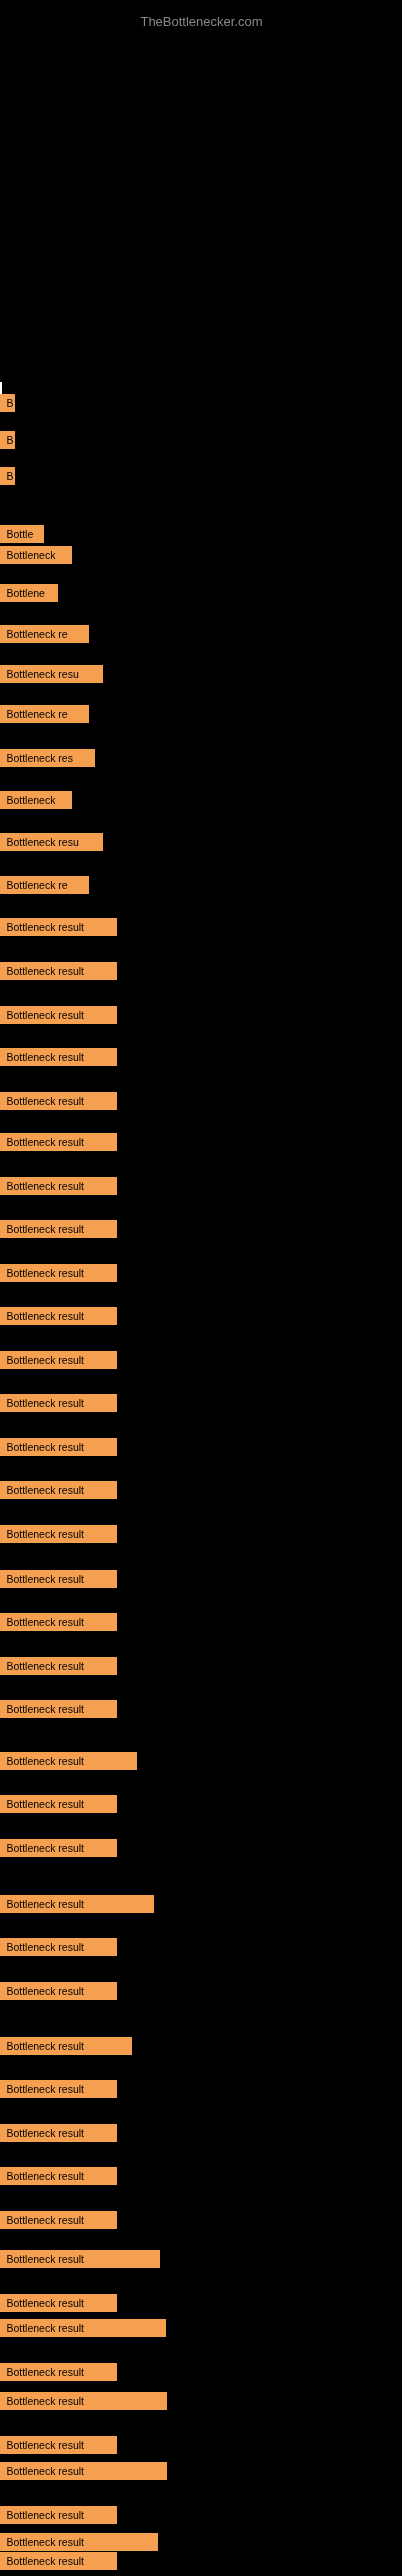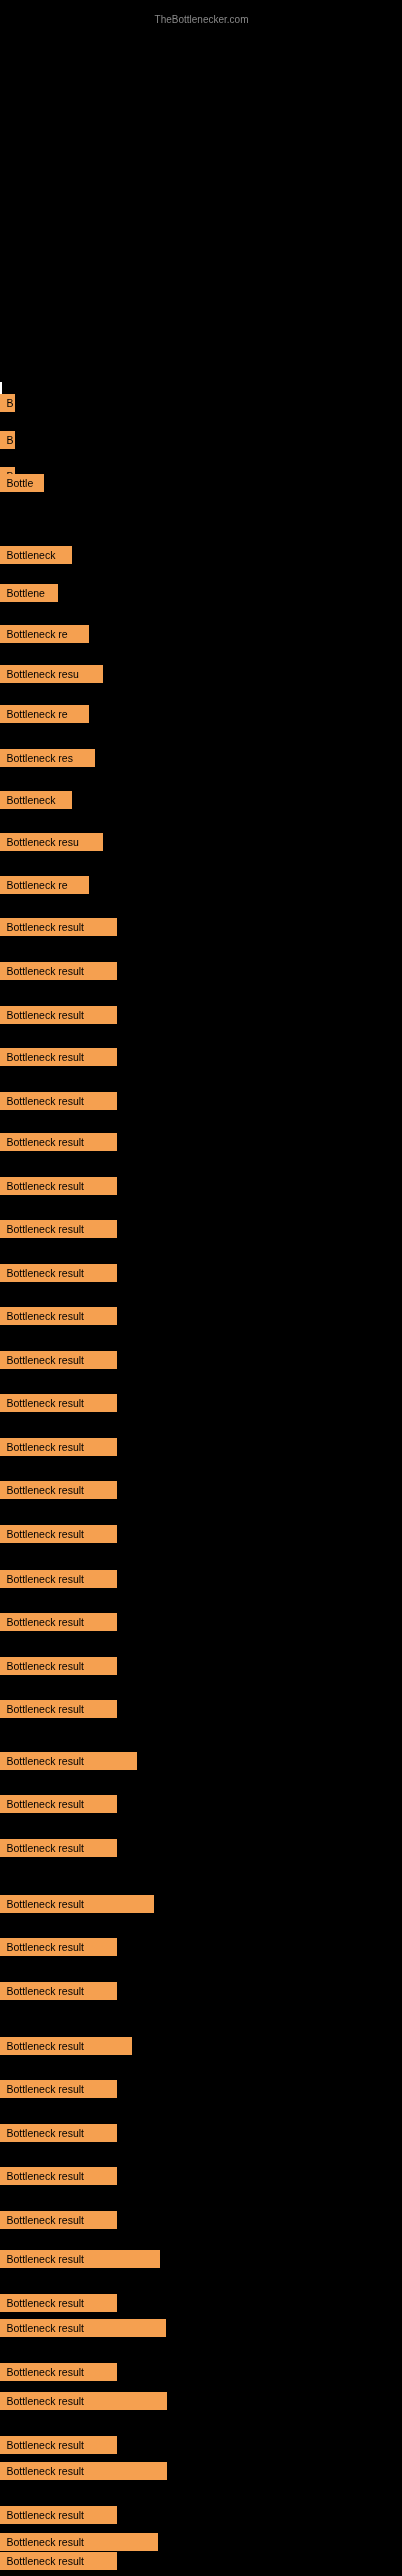--- a/index.html
+++ b/index.html
@@ -12,21 +12,21 @@
       background-color: #000000;
       width: 403px;
       min-height: 2576px;
       font-family: Arial, sans-serif;
       position: relative;
       overflow-x: hidden;
     }
 
     .site-title {
       color: #888888;
-      font-size: 10px;
+      font-size: 13px;
       text-align: center;
       padding: 8px 0 4px 0;
       position: absolute;
       top: 6.4px;
       left: 0;
       right: 0;
     }
 
     .results-container {
       position: absolute;
@@ -69,21 +69,21 @@
 <div class="cursor-line" style="top: 382px;"></div>
 <div class="result-item" style="position: absolute; top: 394px; left: 0px;">
     <span class="result-label" style="width: 14.5px;">B</span>
   </div>
 <div class="result-item" style="position: absolute; top: 431px; left: 0px;">
     <span class="result-label" style="width: 14.5px;">B</span>
   </div>
 <div class="result-item" style="position: absolute; top: 467px; left: 0px;">
     <span class="result-label" style="width: 14.5px;">B</span>
   </div>
-<div class="result-item" style="position: absolute; top: 474px; left: 0px;">
+<div class="result-item" style="position: absolute; top: 525px; left: 0px;">
     <span class="result-label" style="width: 44px;">Bottle</span>
   </div>
 <div class="result-item" style="position: absolute; top: 546px; left: 0px;">
     <span class="result-label" style="width: 72px;">Bottleneck</span>
   </div>
 <div class="result-item" style="position: absolute; top: 584px; left: 0px;">
     <span class="result-label" style="width: 58px;">Bottlene</span>
   </div>
 <div class="result-item" style="position: absolute; top: 625px; left: 0px;">
     <span class="result-label" style="width: 89px;">Bottleneck re</span>

